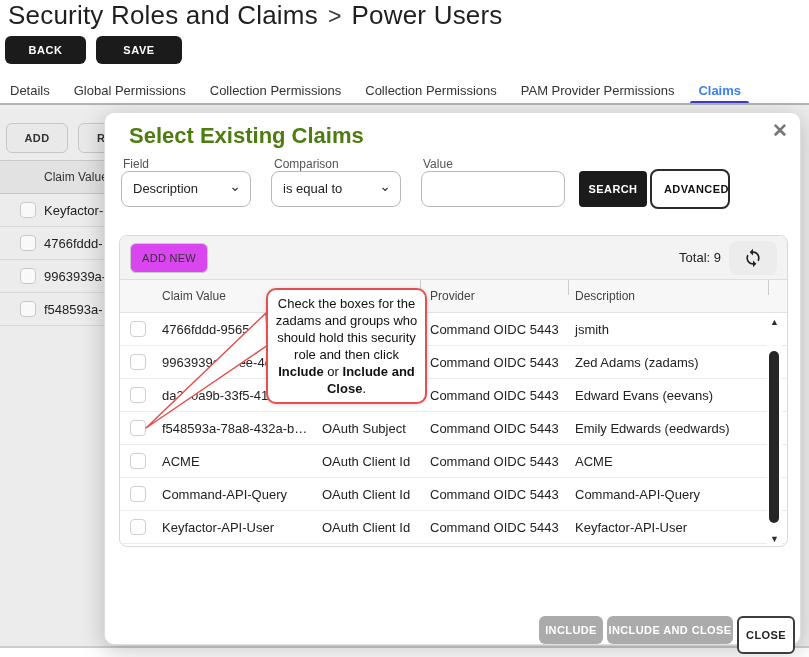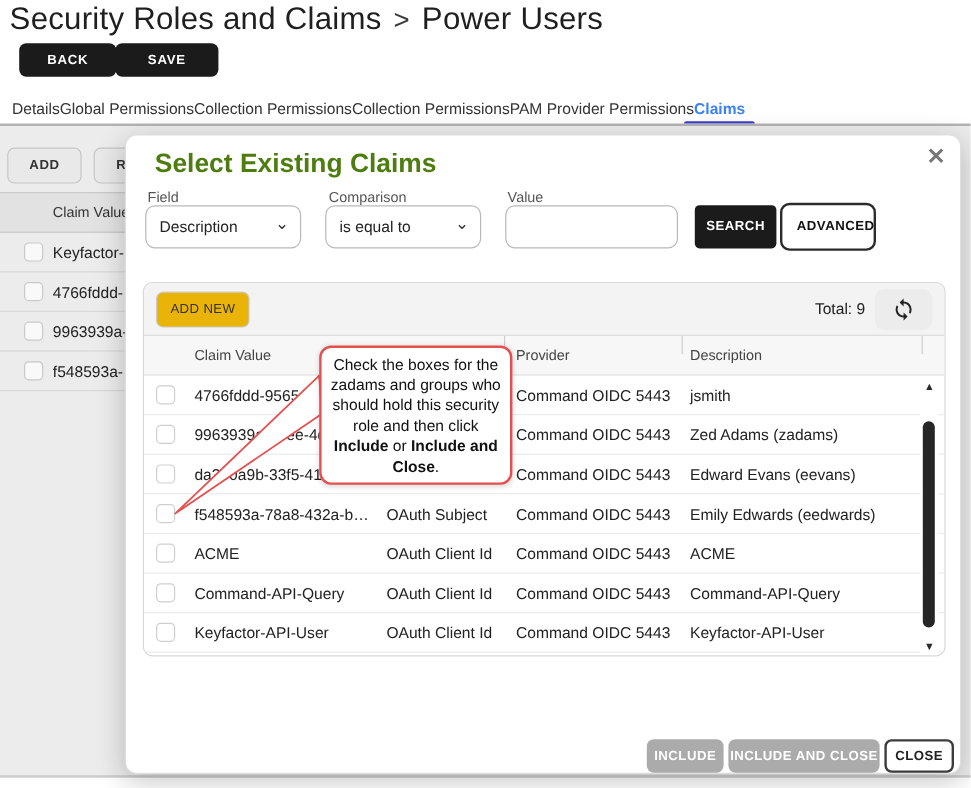--- a/index.html
+++ b/index.html
@@ -5,25 +5,25 @@
   * { margin:0; padding:0; box-sizing:border-box; }
   html,body { width:809px; height:657px; background:#fff; font-family:"Liberation Sans", sans-serif; }
   .screen { position:relative; width:809px; height:657px; overflow:hidden; background:#fff; }
 
   
   .page-title { position:absolute; left:8px; top:0px; font-size:26px; color:#1f1f1f; letter-spacing:0.2px; }
   .page-title .sep { margin:0 10px; color:#3a3a3a; font-size:23px; }
   .btn-dark { position:absolute; height:28px; background:var(--btn-dark); color:#fff; font-size:11px;
               font-weight:bold; letter-spacing:0.6px; border:none; border-radius:6px; cursor:pointer;
               font-family:"Liberation Sans", sans-serif; }
-  .btn-back { left:16px; top:36px; width:81px; }
+  .btn-back { left:5px; top:36px; width:81px; }
   .btn-save { left:96px; top:36px; width:86px; }
 
   
-  .tabs { position:absolute; left:10px; top:78px; display:flex; height:24px; align-items:center; }
+  .tabs { position:absolute; left:10px; top:78px; display:flex; gap:24px; height:24px; align-items:center; }
   .tab { position:relative; font-size:13px; color:#333; white-space:nowrap; cursor:pointer; }
   .tab.active { font-weight:bold; color:#3b82f6; }
   .tab.active::after { content:""; position:absolute; left:-8px; right:-8px; bottom:-7px; height:4px;
                        background:var(--accent); border-radius:2px; }
 
   
   .panel { position:absolute; left:0; top:103px; width:809px; height:545px; background:#ececec;
            border-top:2px solid #b3b3b3; border-bottom:2px solid #cdcdcd; }
   .bg-btn { position:absolute; height:30px; background:#e9e9e9; border:1px solid #c6c6c6; border-radius:6px;
             font-size:11px; font-weight:bold; color:#333; letter-spacing:0.4px; cursor:pointer;
@@ -58,21 +58,21 @@
                 color:#fff; font-size:11px; font-weight:bold; letter-spacing:0.4px; border:none; border-radius:4px;
                 cursor:pointer; font-family:"Liberation Sans", sans-serif; }
   .btn-advanced { position:absolute; left:545px; top:56px; width:80px; height:40px; background:#fff; color:#111;
                   font-size:11px; font-weight:bold; letter-spacing:0.4px; border:2px solid #2b2b2b; border-radius:8px;
                   cursor:pointer; font-family:"Liberation Sans", sans-serif;padding-left:12px; }
 
   
   .mtable { position:absolute; left:14px; top:122px; width:669px; height:312px; border:1px solid #d9d9d9;
             border-radius:8px; background:#fff; overflow:hidden; }
   .m-toolbar { position:absolute; left:0; top:0; right:0; height:44px; background:#f3f3f3; border-bottom:1px solid #ddd; }
-  .btn-addnew { position:absolute; left:10px; top:7px; height:30px; padding:0 11px; background:#eab308;
+  .btn-addnew { position:absolute; left:10px; top:7px; height:30px; padding:0 11px; background:#d946ef;
                 border:1px solid #c9c9c9; border-radius:6px; font-size:11px; color:#333; letter-spacing:0.3px;
                 cursor:pointer; font-family:"Liberation Sans", sans-serif; }
   .total { position:absolute; right:66px; top:0; line-height:44px; font-size:13px; color:#222; }
   .btn-refresh { position:absolute; right:10px; top:5px; width:48px; height:34px; background:#ececec; border:none;
                  border-radius:8px; cursor:pointer; display:flex; align-items:center; justify-content:center; }
   .m-head { position:absolute; left:0; top:44px; right:0; height:33px; background:#f7f7f7; border-bottom:1px solid #e3e3e3; }
   .m-head span { position:absolute; top:0; line-height:33px; font-size:12px; color:#444; white-space:nowrap; }
   .hd-div { position:absolute; top:9px; width:1px; height:15px; background:#ccc; }
   .m-rows { position:absolute; left:0; top:77px; right:0; }
   .m-row { position:relative; height:33px; border-bottom:1px solid #ececec; }
@@ -93,21 +93,21 @@
              border:2px solid var(--danger); border-radius:10px; padding:5px 4px; text-align:center;
              font-size:13px; line-height:17px; color:#111; box-shadow:0 1px 4px rgba(0,0,0,0.15); }
   .callout b { font-weight:bold; }
 
   
   .m-btn-gray { position:absolute; top:503px; height:28px; background:var(--disabled); color:#fff; font-size:11px;
                 font-weight:bold; letter-spacing:0.4px; border:none; border-radius:6px;
                 font-family:"Liberation Sans", sans-serif; }
   .btn-include { left:434px; width:64px; }
   .btn-include-close { left:502px; width:126px; }
-  .btn-close { position:absolute; left:632px; top:503px; width:58px; height:28px; background:#fff; color:#222;
+  .btn-close { position:absolute; left:632px; top:503px; width:58px; height:38px; background:#fff; color:#222;
                font-size:11px; font-weight:bold; letter-spacing:0.4px; border:2px solid #3c3c3c; border-radius:6px;
                cursor:pointer; font-family:"Liberation Sans", sans-serif; }
 </style>
 </head>
 <body>
 
 <div class="screen">
 
   <div class="page-title">
     <span>Security Roles and Claims</span><span class="sep">&gt;</span><span>Power Users</span>

